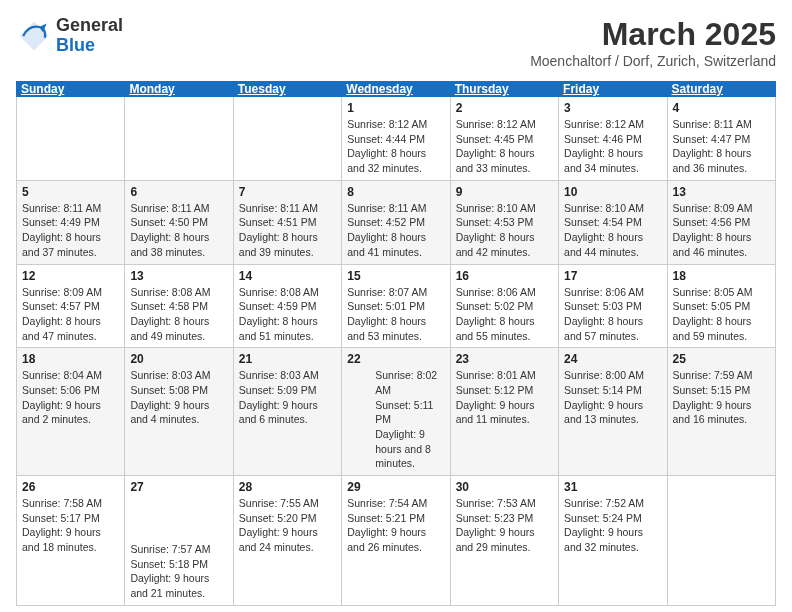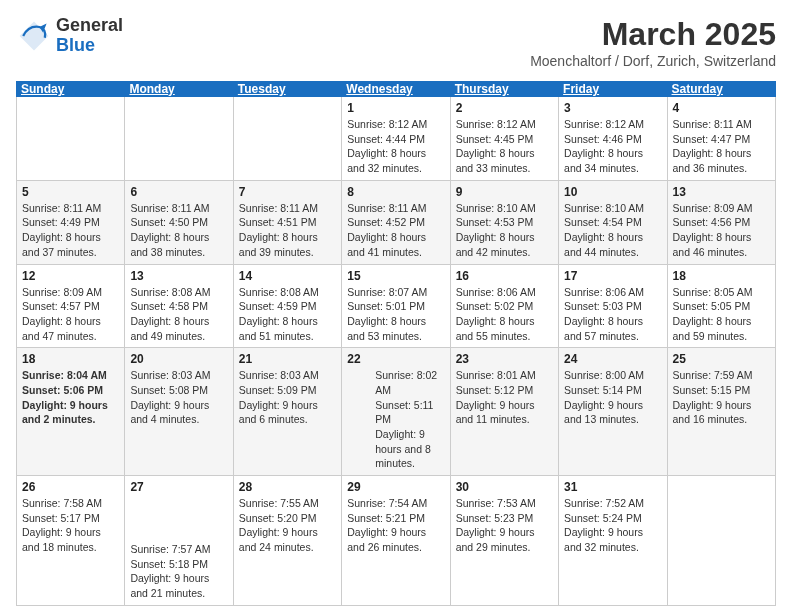--- a/index.html
+++ b/index.html
@@ -239,21 +239,21 @@
         <td>
           <div class="day-number">18</div>
           <div class="day-info" style="white-space: pre-line;">Sunrise: 8:05 AM
 Sunset: 5:05 PM
 Daylight: 8 hours and 59 minutes.</div>
         </td>
       </tr>
       <tr>
         <td>
           <div class="day-number">18</div>
-          <div class="day-info" style="white-space: pre-line; font-weight: bold;">Sunrise: 8:04 AM
+          <div class="day-info" style="white-space: pre-line;">Sunrise: 8:04 AM
 Sunset: 5:06 PM
 Daylight: 9 hours and 2 minutes.</div>
         </td>
         <td>
           <div class="day-number">20</div>
           <div class="day-info" style="white-space: pre-line;">Sunrise: 8:03 AM
 Sunset: 5:08 PM
 Daylight: 9 hours and 4 minutes.</div>
         </td>
         <td>

